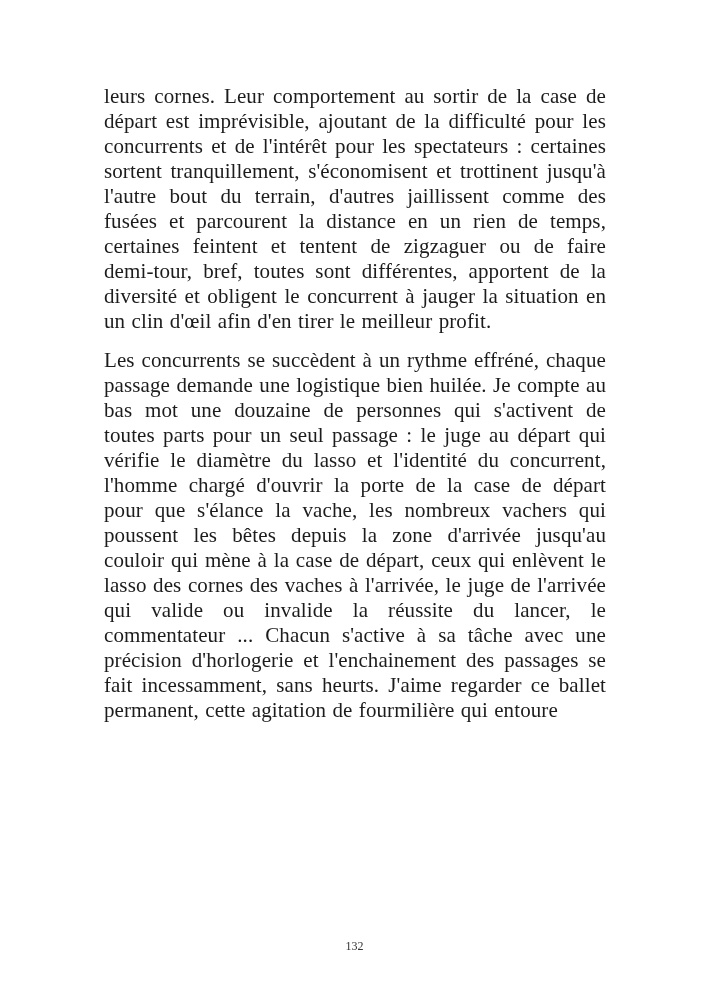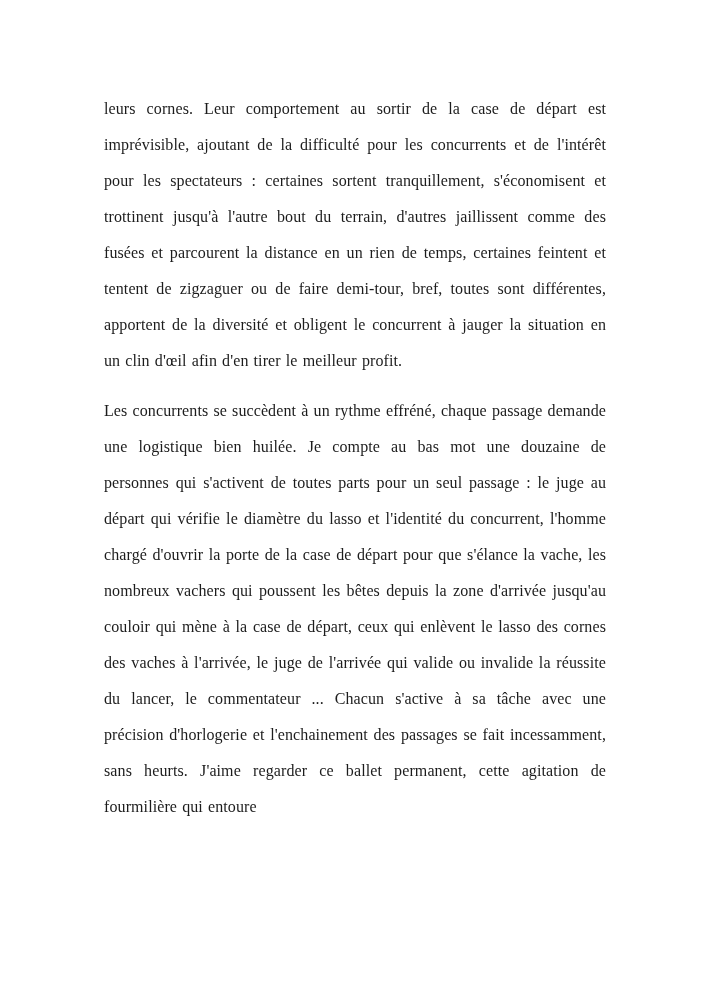--- a/index.html
+++ b/index.html
@@ -17,23 +17,23 @@
     color: #1c1c1c;
     box-sizing: border-box;
   }
   .text-block {
     position: absolute;
     top: 84px;
     left: 104px;
     width: 502px;
   }
   .para {
-    margin: 7px 0 14px 0;
-    font-size: 16px;
-    line-height: 36px;
+    margin: 0 0 14px 0;
+    font-size: 21px;
+    line-height: 25px;
     text-align: justify;
     letter-spacing: 0.1px;
     word-spacing: 1px;
   }
   .page-number {
     position: absolute;
     bottom: 38px;
     left: 0;
     width: 100%;
     text-align: center;
@@ -42,13 +42,14 @@
   }
 </style>
 </head>
 <body>
 
 <div class="page">
   <div class="text-block">
     <p class="para">leurs cornes. Leur comportement au sortir de la case de départ est imprévisible, ajoutant de la difficulté pour les concurrents et de l'intérêt pour les spectateurs : certaines sortent tranquillement, s'économisent et trottinent jusqu'à l'autre bout du terrain, d'autres jaillissent comme des fusées et parcourent la distance en un rien de temps, certaines feintent et tentent de zigzaguer ou de faire demi-tour, bref, toutes sont différentes, apportent de la diversité et obligent le concurrent à jauger la situation en un clin d'œil afin d'en tirer le meilleur profit.</p>
     <p class="para">Les concurrents se succèdent à un rythme effréné, chaque passage demande une logistique bien huilée. Je compte au bas mot une douzaine de personnes qui s'activent de toutes parts pour un seul passage : le juge au départ qui vérifie le diamètre du lasso et l'identité du concurrent, l'homme chargé d'ouvrir la porte de la case de départ pour que s'élance la vache, les nombreux vachers qui poussent les bêtes depuis la zone d'arrivée jusqu'au couloir qui mène à la case de départ, ceux qui enlèvent le lasso des cornes des vaches à l'arrivée, le juge de l'arrivée qui valide ou invalide la réussite du lancer, le commentateur ... Chacun s'active à sa tâche avec une précision d'horlogerie et l'enchainement des passages se fait incessamment, sans heurts. J'aime regarder ce ballet permanent, cette agitation de fourmilière qui entoure</p>
   </div>
+  <div class="page-number">132</div>
 </div>
 
 </body></html>

